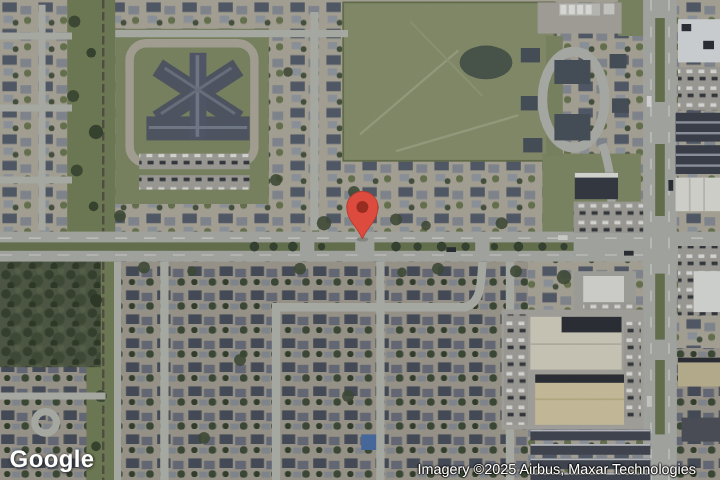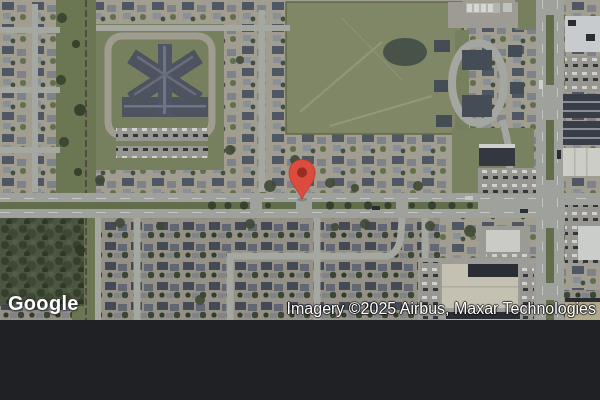--- a/index.html
+++ b/index.html
@@ -1,30 +1,30 @@
 <!DOCTYPE html>
 <html><head>
 <meta charset="utf-8">
 <style>
   html,body{margin:0;padding:0;background:#202124;}
   .stage{
-    position:relative;width:600px;height:320px;overflow:hidden;
+    position:relative;width:600px;height:400px;overflow:hidden;
     font-family:"Liberation Sans",sans-serif;background:#b6b2a5;
     user-select:none;
   }
   .stage svg{position:absolute;inset:0;display:block;}
   .map-logo{
     position:absolute;left:8px;bottom:5px;z-index:5;
     font-size:20px;font-weight:700;letter-spacing:.3px;color:#fff;
     text-shadow:0 1px 1px rgba(60,64,67,.8),0 1px 3px rgba(0,0,0,.55),1px 0 2px rgba(0,0,0,.4);
     cursor:pointer;
   }
   .map-attribution{
-    position:absolute;right:4px;bottom:2px;z-index:5;
-    font-size:16px;color:#fff;white-space:nowrap;
+    position:absolute;right:20px;bottom:2px;z-index:5;
+    font-size:12px;color:#fff;white-space:nowrap;
     text-shadow:-1px 0 1px rgba(0,0,0,.7),0 1px 1px rgba(0,0,0,.7),1px 0 1px rgba(0,0,0,.7),0 -1px 1px rgba(0,0,0,.7);
   }
 </style>
 </head>
 <body>
 
 <div class="stage">
   <svg width="600" height="400" viewBox="0 0 600 400">
     <defs>
       <pattern id="resLight" width="30" height="22" patternUnits="userSpaceOnUse">

